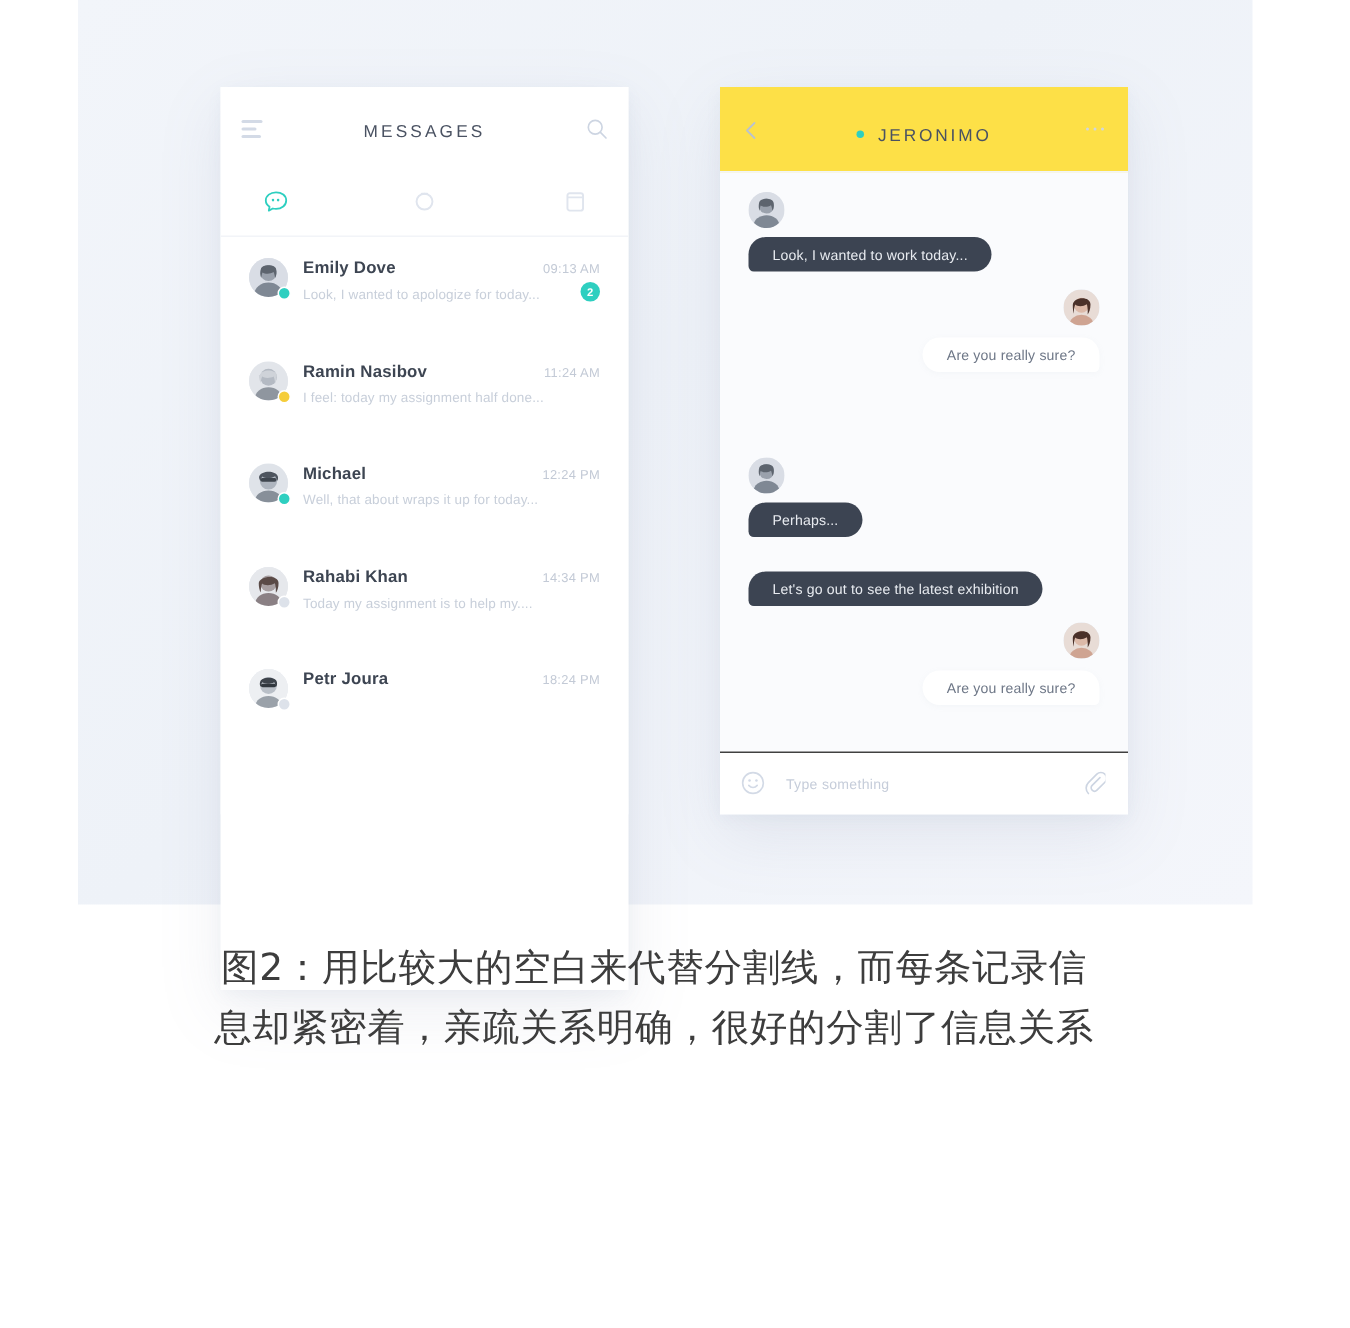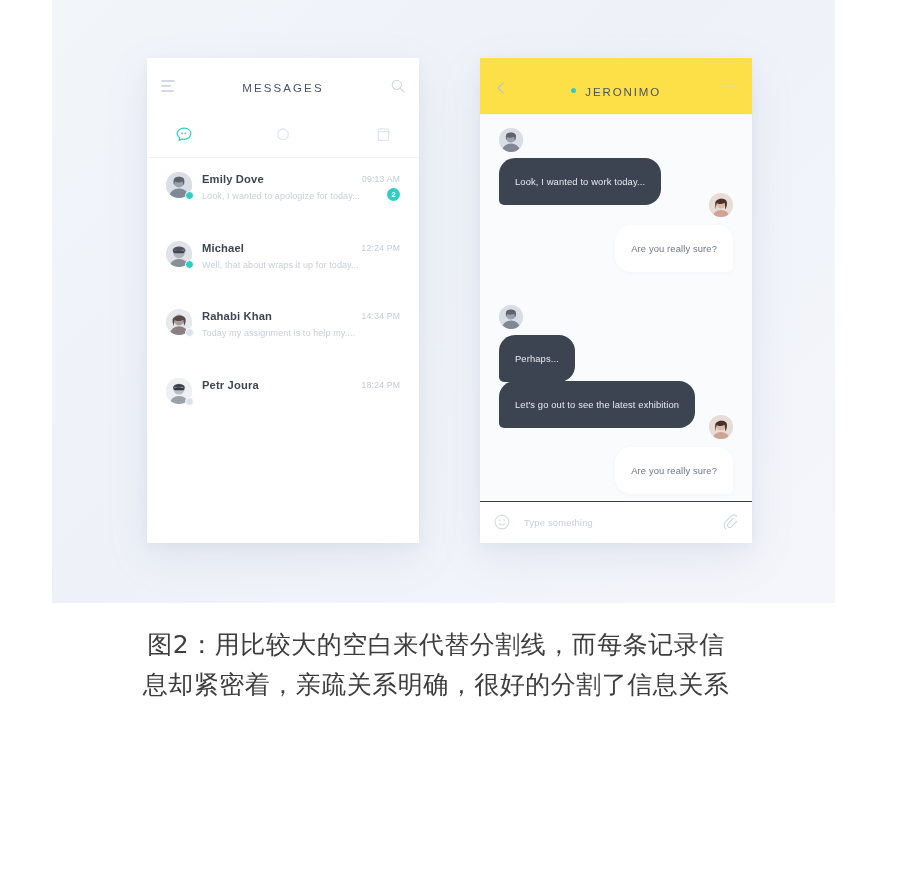--- a/index.html
+++ b/index.html
@@ -30,21 +30,21 @@
     position: absolute;
     background: #ffffff;
     overflow: hidden;
     box-shadow: 0 14px 40px rgba(120, 135, 165, 0.13),
                 0 3px 10px rgba(120, 135, 165, 0.07);
   }
   .phone-left {
     left: 95px;
     top: 58px;
     width: 272px;
-    height: 485px;
+    height: 602px;
   }
   .phone-right {
     left: 428px;
     top: 58px;
     width: 272px;
     height: 485px;
     background: #fafbfd;
   }
 
   
@@ -254,21 +254,21 @@
     width: 24px;
     height: 24px;
     border-radius: 50%;
     overflow: hidden;
     background: #e7eaf0;
   }
   .bubble {
     position: absolute;
     font-size: 9.4px;
     letter-spacing: 0.12px;
-    padding: 18px 16px;
+    padding: 6px 16px;
     box-sizing: border-box;
     white-space: nowrap;
   }
   .bubble.dark {
     background: #3c4452;
     color: #e8ebf0;
     border-radius: 16px 16px 16px 5px;
   }
   .bubble.light {
     background: #ffffff;
@@ -377,20 +377,34 @@
             <path d="M8 7c1-3 9-3 10 0 .7 2.3.2 5-.6 6.4-.3-2.6-1-4-1-4-2.6 1.6-6 1.2-7.4.2-.5 1-.7 2.6-.7 3.8C7.4 12 7.3 9 8 7z" fill="#5d646e"></path>
           </svg>
         </div>
         <div class="presence" style="background:#2ecfc0"></div>
         <div class="conv-name">Emily Dove</div>
         <div class="conv-time">09:13 AM</div>
         <div class="conv-prev">Look, I wanted to apologize for today...</div>
         <div class="conv-badge">2</div>
       </div>
 
+      <div class="conv">
+        <div class="conv-avatar">
+          <svg width="26" height="26" viewBox="0 0 26 26">
+            <rect width="26" height="26" fill="#e2e5ea"></rect>
+            <circle cx="13" cy="10.5" r="5.6" fill="#b4bac3"></circle>
+            <ellipse cx="13" cy="24.5" rx="9" ry="7.4" fill="#8f969f"></ellipse>
+            <path d="M7.6 9c.4-4 10.4-4 10.8 0 .2 2.2-.4 4.6-1 5.6-.2-3-1-4.6-1-4.6-2.4 1.4-6.2 1.2-7.6 0-.6 1.2-.9 3-1 4.4-.5-1.2-1.3-3.4-1.2-5.4z" fill="#cfd3d9"></path>
+          </svg>
+        </div>
+        <div class="presence" style="background:#f5cd3a"></div>
+        <div class="conv-name">Ramin Nasibov</div>
+        <div class="conv-time">11:24 AM</div>
+        <div class="conv-prev">I feel: today my assignment half done...</div>
+      </div>
 
       <div class="conv">
         <div class="conv-avatar">
           <svg width="26" height="26" viewBox="0 0 26 26">
             <rect width="26" height="26" fill="#dfe3e9"></rect>
             <circle cx="13" cy="11.5" r="5.8" fill="#aeb5bf"></circle>
             <ellipse cx="13" cy="25" rx="9" ry="7" fill="#878f99"></ellipse>
             <path d="M6.8 8.5c1.6-4 11-4 12.4 0 .4 1.2.1 2.4-.4 3-.6-2-1.4-3-1.4-3-3 1.8-6.6 1.6-8.6.2-.5.8-.9 1.9-1.1 3-.6-.8-1.3-2-0.9-3.2z" fill="#4e555f"></path>
             <rect x="7.6" y="9.6" width="10.8" height="2.6" rx="1.3" fill="#3f464f"></rect>
           </svg>

